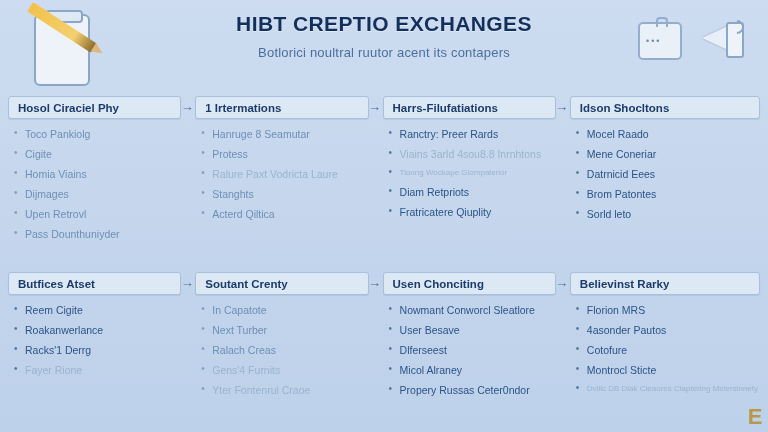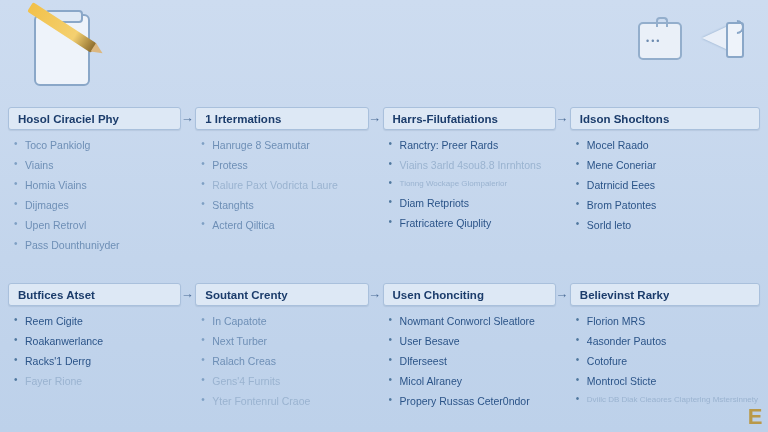--- a/index.html
+++ b/index.html
@@ -164,21 +164,21 @@
     font-size: 22px;
     font-weight: bold;
     line-height: 26px;
     text-align: center;
     opacity: 0.85;
   }
   
   .grid {
     position: absolute;
     left: 8px;
-    top: 107px;
+    top: 96px;
     width: 752px;
     display: grid;
     grid-template-columns: repeat(4, 1fr);
     column-gap: 14px;
     row-gap: 24px;
   }
   .col {
     position: relative;
   }
   .col-head {
@@ -259,31 +259,35 @@
   <div class="icon-card">
     <div class="dots">•••</div>
   </div>
 
   <div class="icon-mega">
     <div class="cone"></div>
     <div class="body"></div>
     <div class="wave"></div>
   </div>
 
+  <div class="header">
+    <div class="title">HIBT CREPTIO EXCHANGES</div>
+    <div class="subtitle">Botlorici noultral ruutor acent its contapers</div>
+  </div>
 
   <div class="grid">
 
     <div class="col">
       <div class="col-head">
         <span class="head-text">Hosol Ciraciel Phy</span>
       </div>
       <div class="arrow">→</div>
       <ul class="col-list faded">
         <li>Toco Pankiolg</li>
-        <li>Viains</li>
+        <li>Cigite</li>
         <li>Homia Viains</li>
         <li>Dijmages</li>
         <li>Upen Retrovl</li>
         <li>Pass Dounthuniyder</li>
       </ul>
     </div>
 
     <div class="col">
       <div class="col-head">
         <span class="head-text">1 Irtermations</span>

